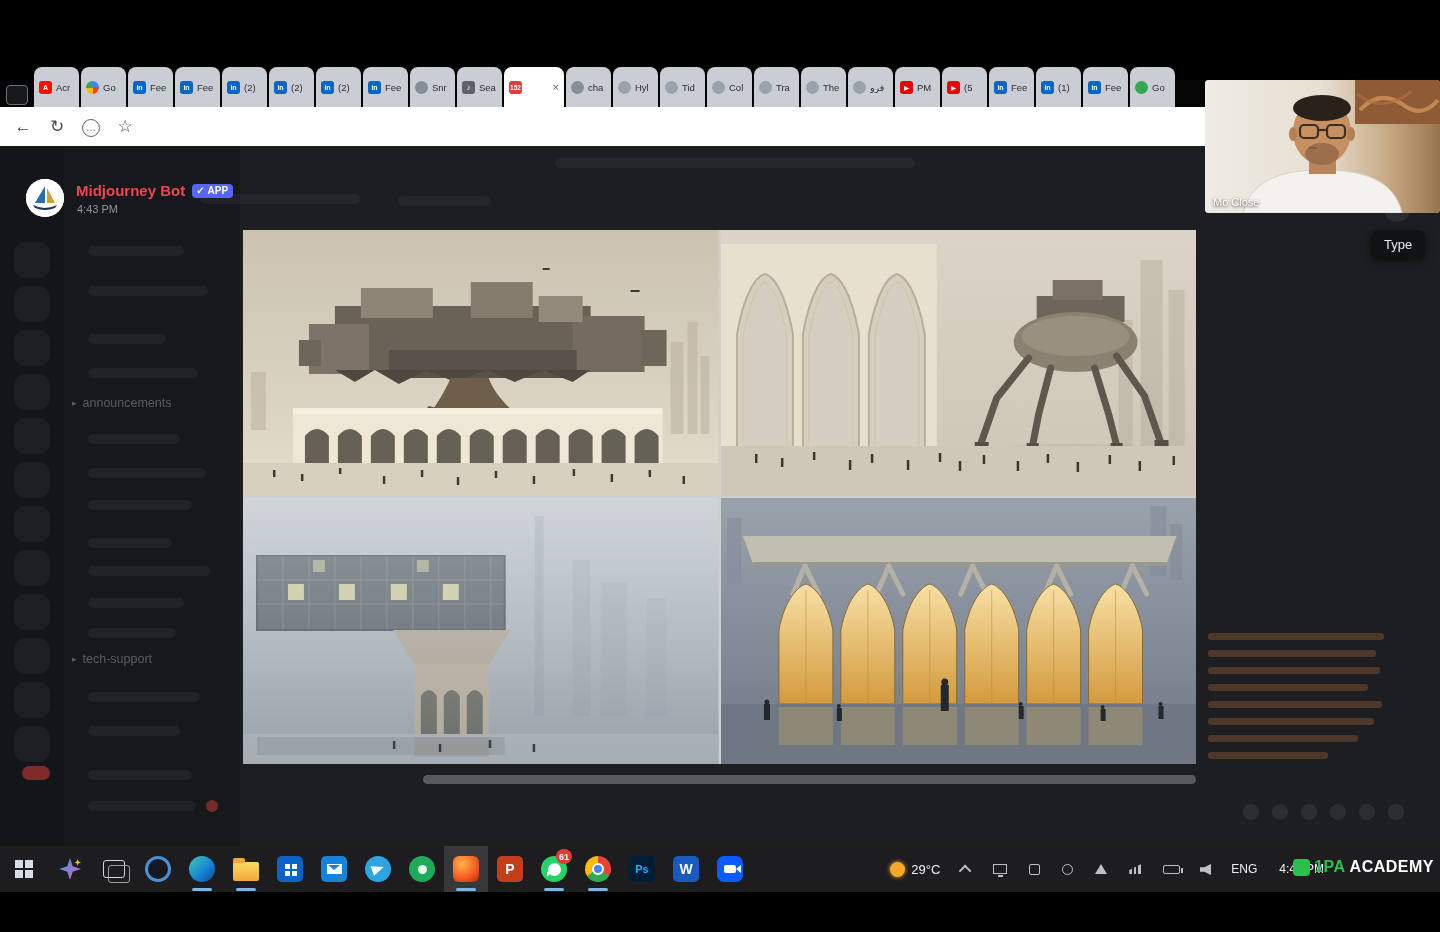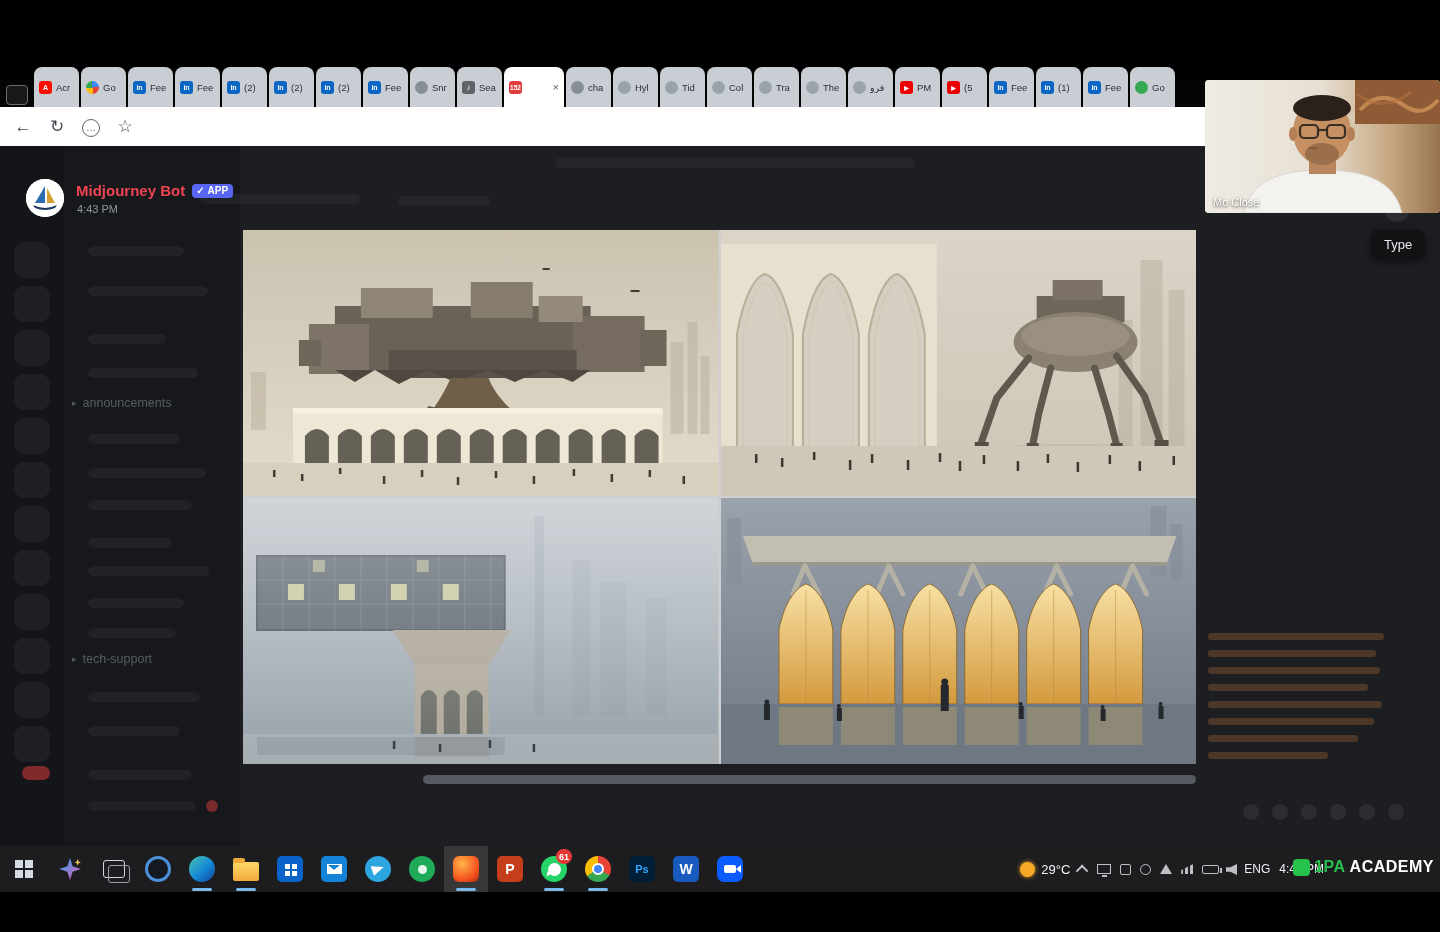--- a/index.html
+++ b/index.html
@@ -99,21 +99,21 @@
   .bubble { width:13px; height:13px; background:#fff; border-radius:50%; position:relative; }
   .bubble::after { content:""; position:absolute; left:-1px; bottom:-1px; border-top:5px solid #fff; border-right:6px solid transparent; transform:rotate(10deg); }
   .ak-chrome { border-radius:50%; background:#ea4335; background:conic-gradient(#ea4335 0 33%, #34a853 33% 66%, #fbbc05 66% 100%); position:relative; }
   .ak-chrome::after { content:""; position:absolute; left:7px; top:7px; width:12px; height:12px; border-radius:50%; background:#4285f4; border:2px solid #fff; box-sizing:border-box; }
   .ak-ps { border-radius:5px; background:#001e36; color:#31a8ff; font-weight:bold; font-size:11px; display:flex; align-items:center; justify-content:center; }
   .ak-word { border-radius:5px; background:#185abd; color:#fff; font-weight:bold; font-size:14px; display:flex; align-items:center; justify-content:center; }
   .ak-zoom { border-radius:7px; background:#0b5cff; display:flex; align-items:center; justify-content:center; }
   .cam { width:12px; height:8px; background:#fff; border-radius:2px; position:relative; }
   .cam::after { content:""; position:absolute; right:-5px; top:0; border-top:4px solid transparent; border-bottom:4px solid transparent; border-right:5px solid #fff; }
 
-  .tb-right { margin-left:auto; display:flex; align-items:center; gap:9px; padding-right:116px; }
+  .tb-right { margin-left:auto; display:flex; align-items:center; gap:22px; padding-right:116px; }
   .weather { display:flex; align-items:center; gap:6px; color:#f1f3f5; font-size:13px; }
   .sun { width:15px; height:15px; border-radius:50%; background:#f7a827; box-shadow:0 0 4px #f7a827; }
   .tico { position:relative; opacity:.85; }
   .t-chev { width:9px; height:9px; border-left:2px solid #d9dce0; border-top:2px solid #d9dce0; transform:rotate(45deg) translateY(2px); }
   .t-mon { width:14px; height:10px; border:1.6px solid #d9dce0; }
   .t-mon::after { content:""; position:absolute; left:4px; bottom:-4px; width:5px; height:2.5px; background:#d9dce0; }
   .t-sq { width:11px; height:11px; border:1.6px solid #d9dce0; border-radius:2px; }
   .t-circ { width:11px; height:11px; border:1.6px solid #d9dce0; border-radius:50%; }
   .t-tri { width:0; height:0; border-left:6px solid transparent; border-right:6px solid transparent; border-bottom:10px solid #d9dce0; }
   .t-net { width:12px; height:10px; background:linear-gradient(to right,#d9dce0 0 2.5px,transparent 2.5px 4.5px,#d9dce0 4.5px 7px,transparent 7px 9px,#d9dce0 9px 11.5px); clip-path:polygon(0 60%,100% 0,100% 100%,0 100%); }

